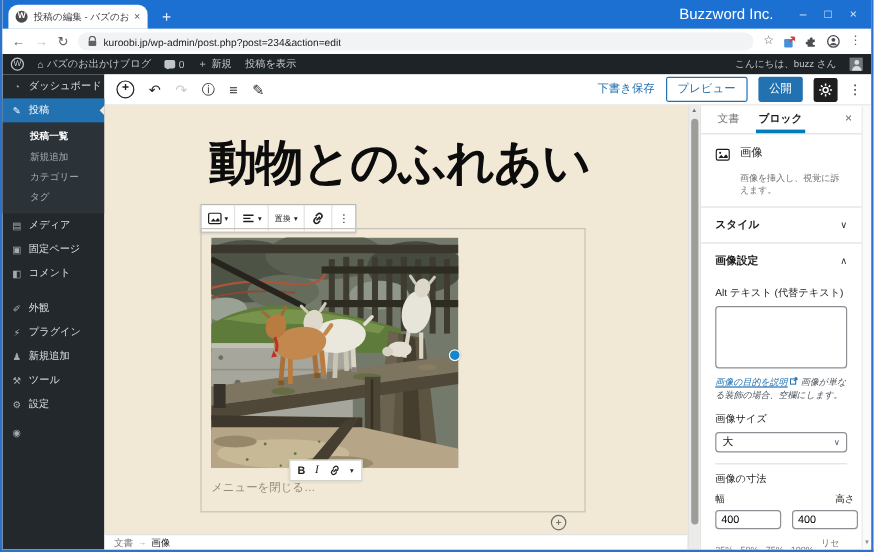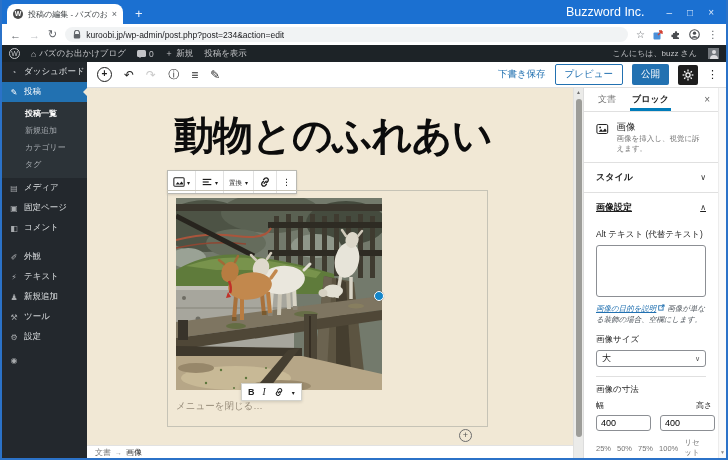--- a/index.html
+++ b/index.html
@@ -112,21 +112,21 @@
     font-size:9px; color:#1e1e1e; position:relative; }
   .p-inner { flex:1; padding-right:8px; display:flex; flex-direction:column; min-height:0; }
   .p-scroll { position:absolute; right:0; top:0; bottom:0; width:8px; background:#fafafa; border-left:1px solid #ececec; }
   .p-scroll .dn { position:absolute; bottom:3px; width:100%; text-align:center; font-size:5px; color:#8a8a8a; }
   .p-tabs { height:24px; border-bottom:1px solid #e0e0e0; display:flex; align-items:stretch; flex:none; }
   .p-tab { display:flex; align-items:center; padding:0 2px; margin-left:12px; font-size:9px; color:#757575; }
   .p-tab.on { color:#1e1e1e; border-bottom:3px solid #007cba; font-weight:bold; padding-top:3px; }
   .p-close { margin-left:auto; margin-right:8px; align-self:center; color:#666; font-size:10px; }
   .p-card { display:flex; gap:8px; padding:9px 12px 8px; border-bottom:1px solid #e0e0e0; }
   .p-card-title { font-size:9.5px; color:#1e1e1e; }
-  .p-card-desc { font-size:7.5px; color:#757575; margin-top:0; line-height:1.35; }
+  .p-card-desc { font-size:7.5px; color:#757575; margin-top:10px; line-height:1.35; }
   .p-sect { display:flex; align-items:center; justify-content:space-between; padding:8px 12px; font-weight:bold;
     font-size:9px; border-bottom:1px solid #e0e0e0; }
   .p-sect .chev { font-weight:normal; font-size:8px; color:#333; }
   .p-settings { padding:7px 12px 0; }
   .p-label { font-size:8.5px; color:#1e1e1e; margin-bottom:4px; display:block; }
   .alt-area { width:100%; height:52px; border:1px solid #8c8f94; border-radius:3px; resize:none; font-size:9px; }
   .p-help { font-size:7.5px; color:#50575e; line-height:1.45; margin:5px 0 2px;font-style:italic; }
   .p-help a { color:#2271b1; }
   .selectbox { height:17px; border:1px solid #8c8f94; border-radius:3px; display:flex; align-items:center;
     padding:0 5px; justify-content:space-between; font-size:9px; margin-bottom:4px; }
@@ -234,21 +234,21 @@
         <span class="ic">◧</span>
         <span>コメント</span>
       </div>
       <div class="sb-gap"></div>
       <div class="sb-item">
         <span class="ic">✐</span>
         <span>外観</span>
       </div>
       <div class="sb-item">
         <span class="ic">⚡</span>
-        <span>テキスト</span>
+        <span>プラグイン</span>
       </div>
       <div class="sb-item">
         <span class="ic">♟</span>
         <span>新規追加</span>
       </div>
       <div class="sb-item">
         <span class="ic">⚒</span>
         <span>ツール</span>
       </div>
       <div class="sb-item">
@@ -485,21 +485,21 @@
                 <div class="p-card-title">画像</div>
                 <div class="p-card-desc">画像を挿入し、視覚に訴えます。</div>
               </div>
             </div>
 
             <div class="p-sect">
               <span>スタイル</span>
               <span class="chev">∨</span>
             </div>
 
-            <div class="p-sect" style="border-bottom:none;text-decoration:underline;">
+            <div class="p-sect" style="border-bottom:none;">
               <span>画像設定</span>
               <span class="chev">∧</span>
             </div>
 
             <div class="p-settings">
               <label class="p-label">Alt テキスト (代替テキスト)</label>
               <textarea class="alt-area" style=""></textarea>
               <div class="p-help">
                 <a href="#">画像の目的を説明</a><svg width="7" height="7" viewBox="0 0 8 8" style="margin:0 2px;">
                     <rect x="0.8" y="2" width="5" height="5" fill="none" stroke="#2271b1" stroke-width="1"></rect>

